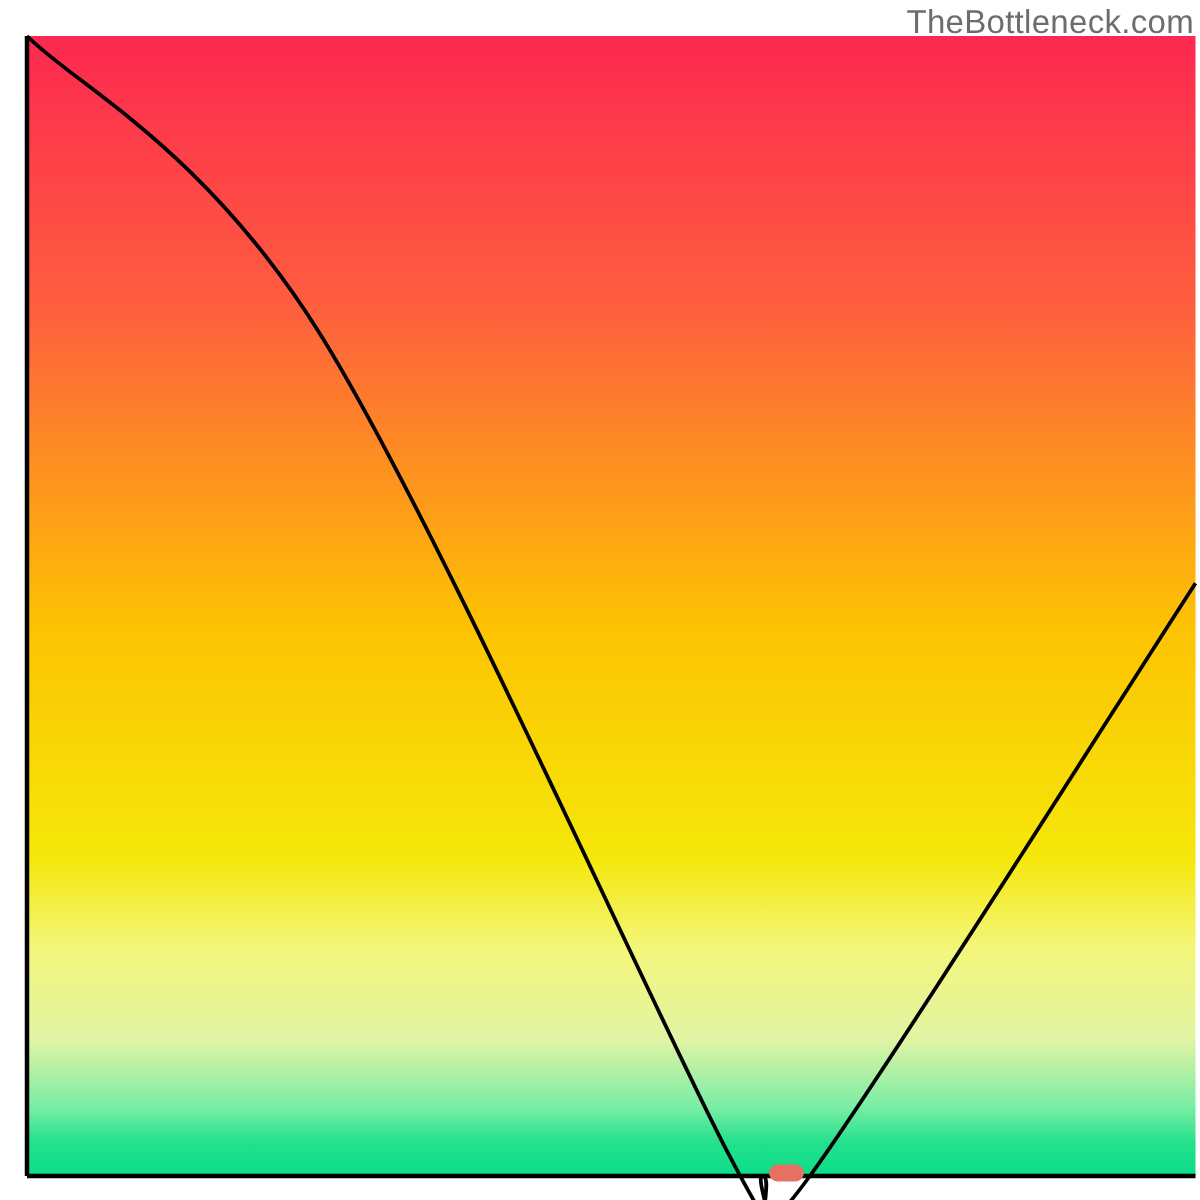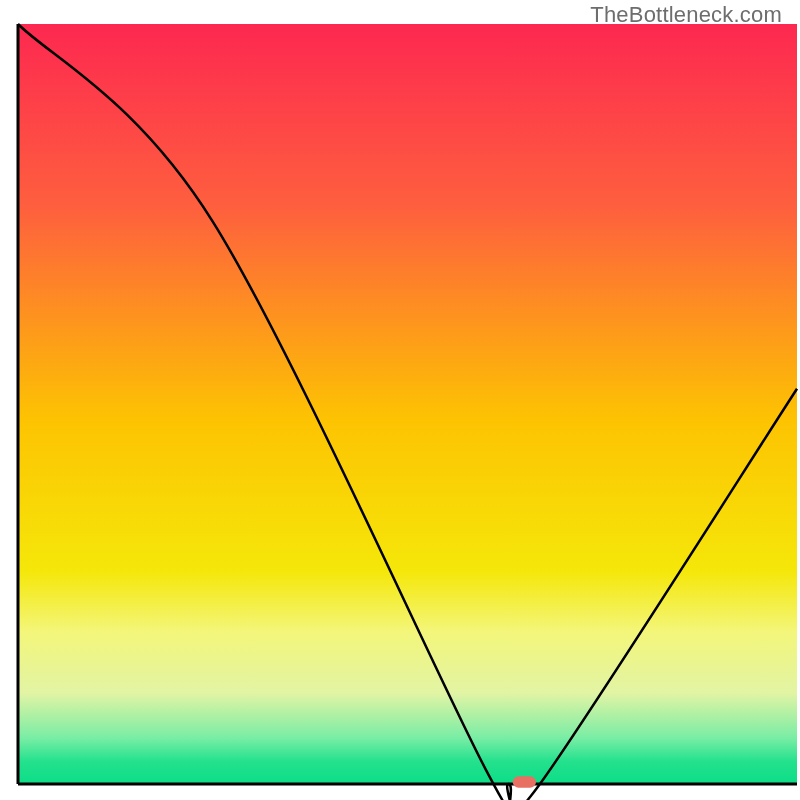--- a/index.html
+++ b/index.html
@@ -12,21 +12,21 @@
   }
   .frame {
     position: relative;
     width: 800px;
     height: 800px;
     background: #ffffff;
   }
   .watermark {
     position: absolute;
     top: 2px;
-    right: 18px;
+    right: 4px;
     color: #6d6d6d;
     font-size: 22px;
     font-weight: 500;
     letter-spacing: 0.2px;
   }
   svg.chart {
     position: absolute;
     left: 0;
     top: 0;
   }

